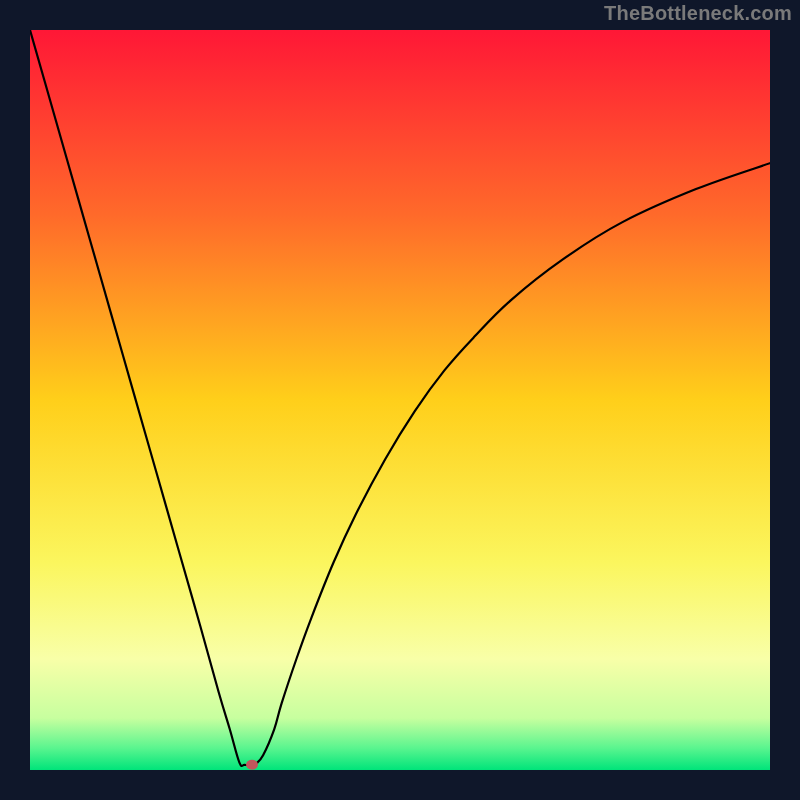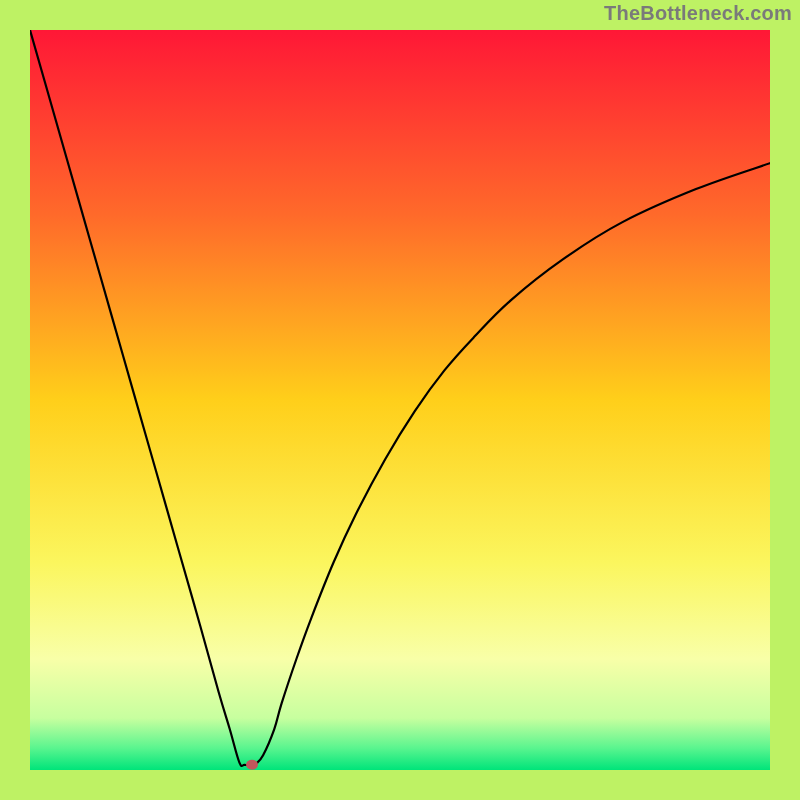--- a/index.html
+++ b/index.html
@@ -10,21 +10,21 @@
     background: #000;
     overflow: hidden;
     font-family: Arial, Helvetica, sans-serif;
   }
   .frame {
     position: absolute;
     top: 0;
     left: 0;
     width: 800px;
     height: 800px;
-    background: #bef264;
+    background: #0f172a;
   }
   .watermark {
     position: absolute;
     top: 2px;
     right: 8px;
     font-size: 20px;
     font-weight: 600;
     color: #7a7a7a;
     letter-spacing: 0.2px;
     z-index: 10;

